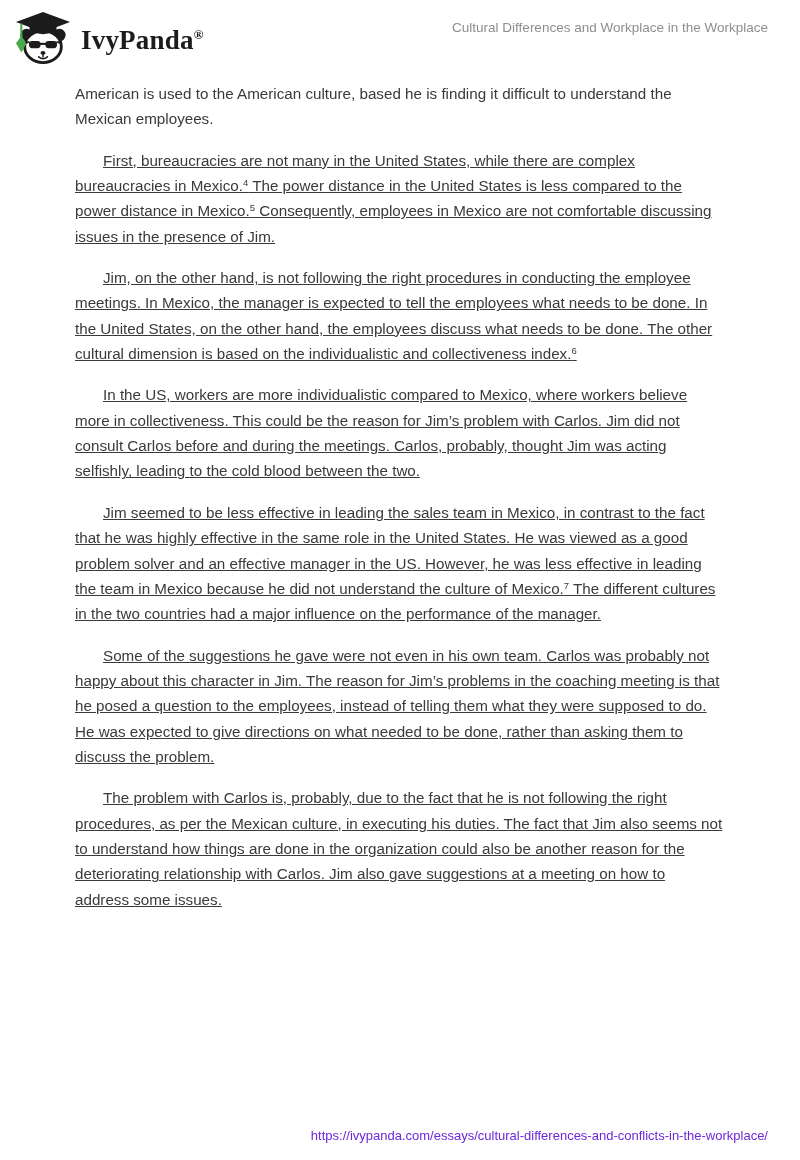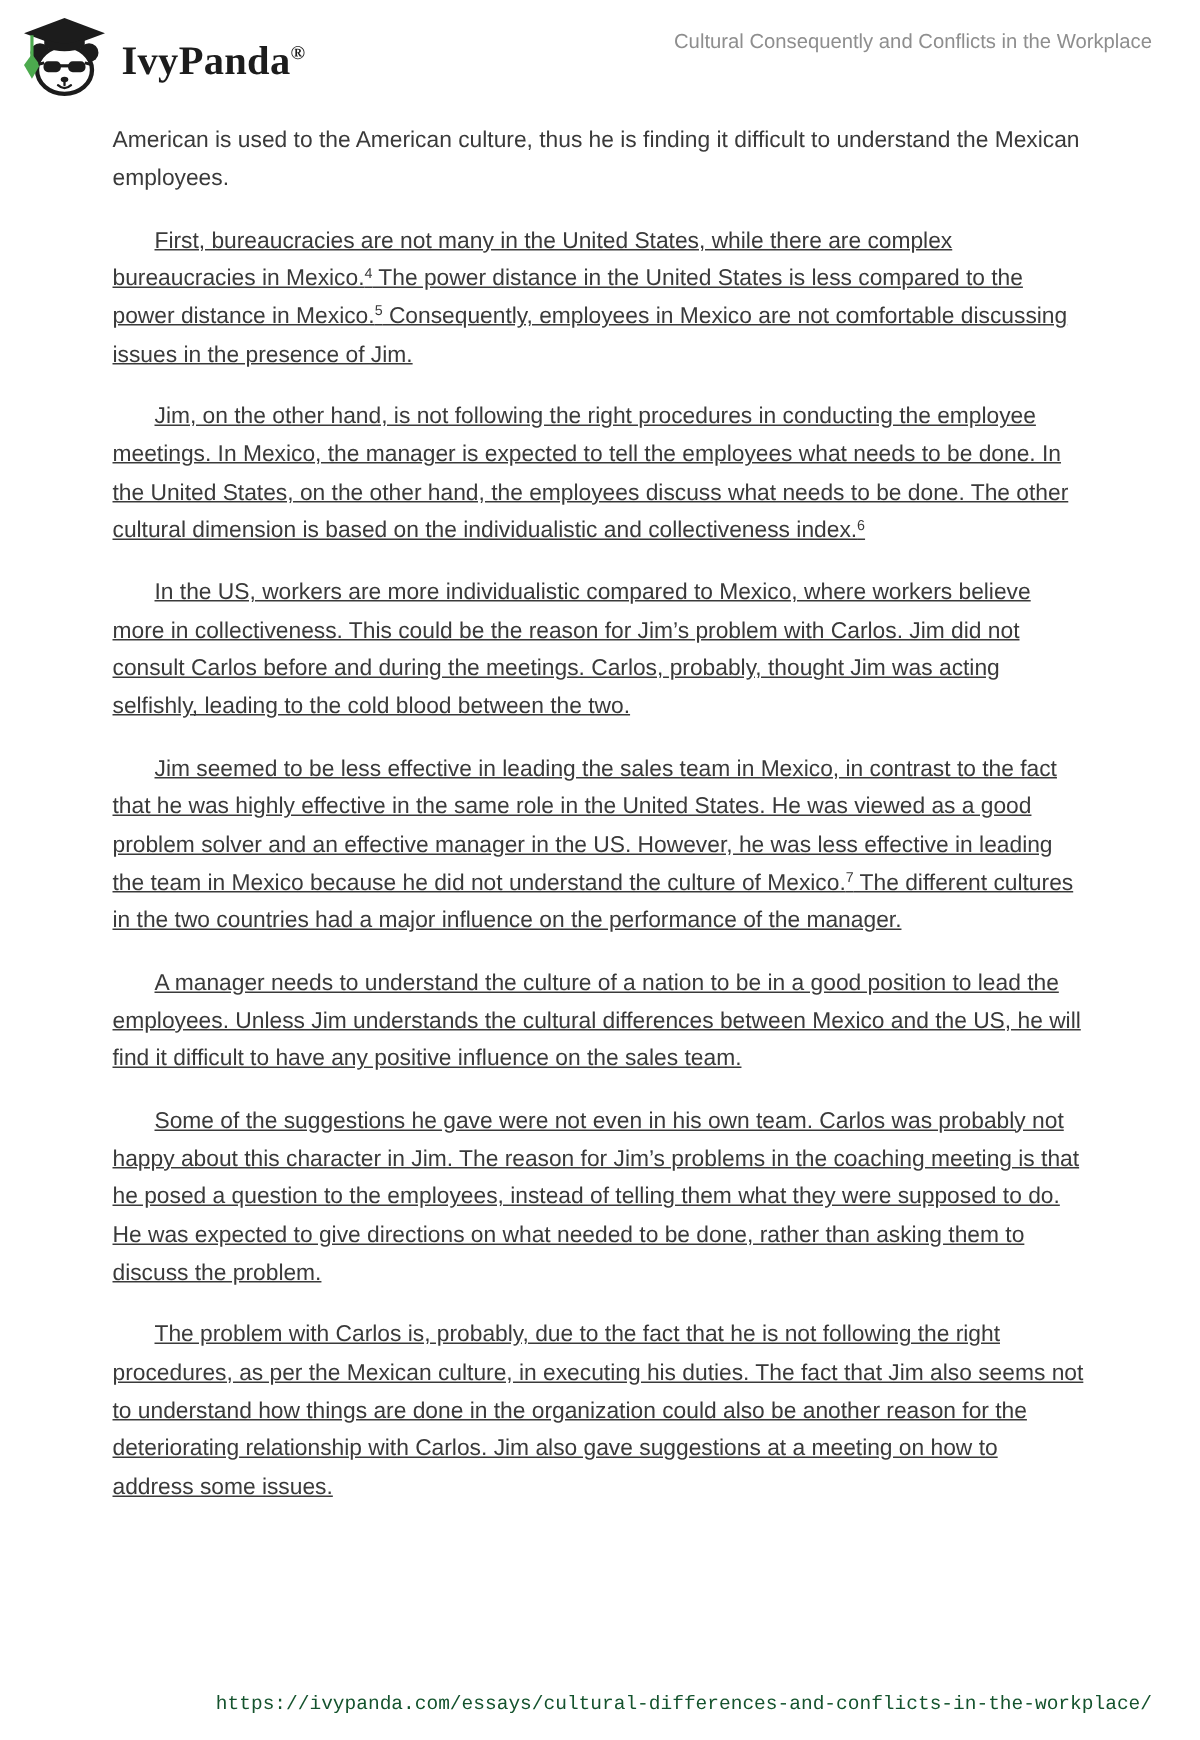--- a/index.html
+++ b/index.html
@@ -56,22 +56,21 @@
     font-size: 9.5px;
     line-height: 0;
     vertical-align: 5px;
     letter-spacing: 0;
   }
   .footer {
     position: absolute;
     right: 32px;
     bottom: 17px;
     font-size: 13px;
-    color: #14532d;
-    font-family: Liberation Mono, monospace;
+    color: #6d28d9;
   }
 </style>
 </head>
 <body>
 
 <div class="page">
 
   <div class="header">
     <div class="logo">
       <svg class="logo-mark" viewBox="0 0 60 56" xmlns="http://www.w3.org/2000/svg">
@@ -91,29 +90,28 @@
         <rect x="32.5" y="31" width="12" height="7.5" rx="3.2" fill="#1c1c1c"></rect>
         <rect x="26" y="33" width="8" height="2.2" fill="#1c1c1c"></rect>
         <path d="M12 33 L16 32" stroke="#1c1c1c" stroke-width="2"></path>
         <path d="M48 33 L44 32" stroke="#1c1c1c" stroke-width="2"></path>
 
         <ellipse cx="30" cy="43.5" rx="2.6" ry="1.9" fill="#1c1c1c"></ellipse>
         <path d="M30 45 L30 47.5 M25.5 47.5 q4.5 4 9 0" stroke="#1c1c1c" stroke-width="1.6" fill="none" stroke-linecap="round"></path>
       </svg>
       <div class="logo-text"><span>IvyPanda</span><sup>®</sup></div>
     </div>
-    <div class="header-title">Cultural Consequently and Conflicts in the Workplace</div>
+    <div class="header-title">Cultural Differences and Workplace in the Workplace</div>
   </div>
 
   <div class="content">
-      <p>American is used to the American culture, thus he is finding it difficult to understand the Mexican employees.</p>
+      <p>American is used to the American culture, based he is finding it difficult to understand the Mexican employees.</p>
       <p>First, bureaucracies are not many in the United States, while there are complex bureaucracies in Mexico.<sup>4</sup> The power distance in the United States is less compared to the power distance in Mexico.<sup>5</sup> Consequently, employees in Mexico are not comfortable discussing issues in the presence of Jim.</p>
       <p>Jim, on the other hand, is not following the right procedures in conducting the employee meetings. In Mexico, the manager is expected to tell the employees what needs to be done. In the United States, on the other hand, the employees discuss what needs to be done. The other cultural dimension is based on the individualistic and collectiveness index.<sup>6</sup></p>
       <p>In the US, workers are more individualistic compared to Mexico, where workers believe more in collectiveness. This could be the reason for Jim’s problem with Carlos. Jim did not consult Carlos before and during the meetings. Carlos, probably, thought Jim was acting selfishly, leading to the cold blood between the two.</p>
       <p>Jim seemed to be less effective in leading the sales team in Mexico, in contrast to the fact that he was highly effective in the same role in the United States. He was viewed as a good problem solver and an effective manager in the US. However, he was less effective in leading the team in Mexico because he did not understand the culture of Mexico.<sup>7</sup> The different cultures in the two countries had a major influence on the performance of the manager.</p>
-      <p>A manager needs to understand the culture of a nation to be in a good position to lead the employees. Unless Jim understands the cultural differences between Mexico and the US, he will find it difficult to have any positive influence on the sales team.</p>
       <p>Some of the suggestions he gave were not even in his own team. Carlos was probably not happy about this character in Jim. The reason for Jim’s problems in the coaching meeting is that he posed a question to the employees, instead of telling them what they were supposed to do. He was expected to give directions on what needed to be done, rather than asking them to discuss the problem.</p>
       <p>The problem with Carlos is, probably, due to the fact that he is not following the right procedures, as per the Mexican culture, in executing his duties. The fact that Jim also seems not to understand how things are done in the organization could also be another reason for the deteriorating relationship with Carlos. Jim also gave suggestions at a meeting on how to address some issues.</p>
     </div>
 
   <div class="footer">https://ivypanda.com/essays/cultural-differences-and-conflicts-in-the-workplace/</div>
 
 </div>
 
 </body></html>

